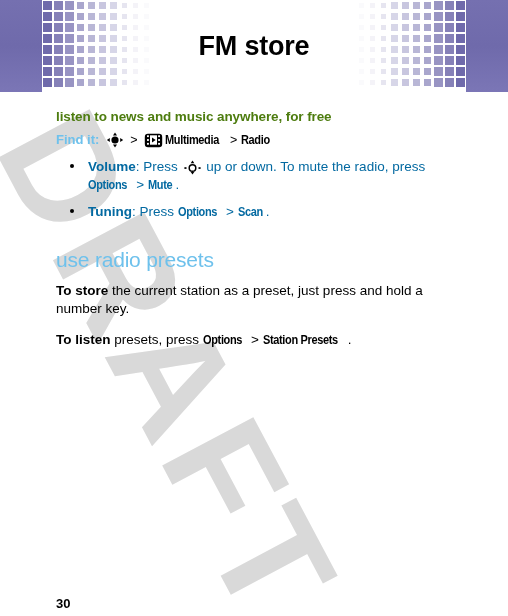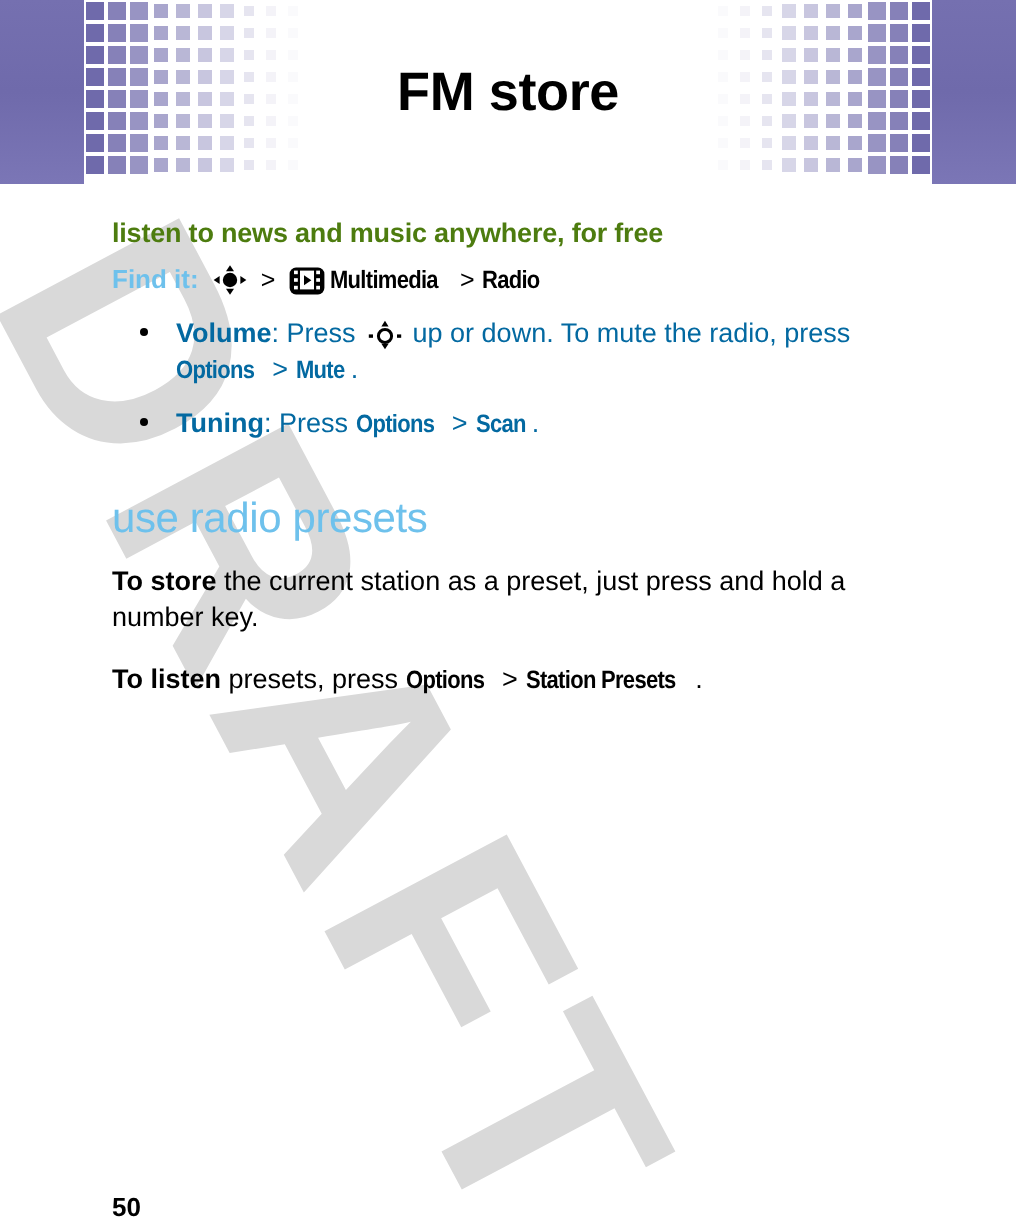--- a/index.html
+++ b/index.html
@@ -442,15 +442,15 @@
 
     <div class="section-head second">use radio presets</div>
 
     <p class="para first"><span class="b">To store</span><span> the current station as a preset, just press and hold a number key.</span></p>
 
 
     <p class="para"><span class="b">To listen</span><span> presets, press </span><span class="ui-term">Options</span><span> &gt; </span><span class="ui-term">Station Presets</span><span>.</span></p>
 
   </div>
 
-  <div class="page-number">50</div>
+  <div class="page-number">30</div>
 
 </div>
 
 </body></html>

